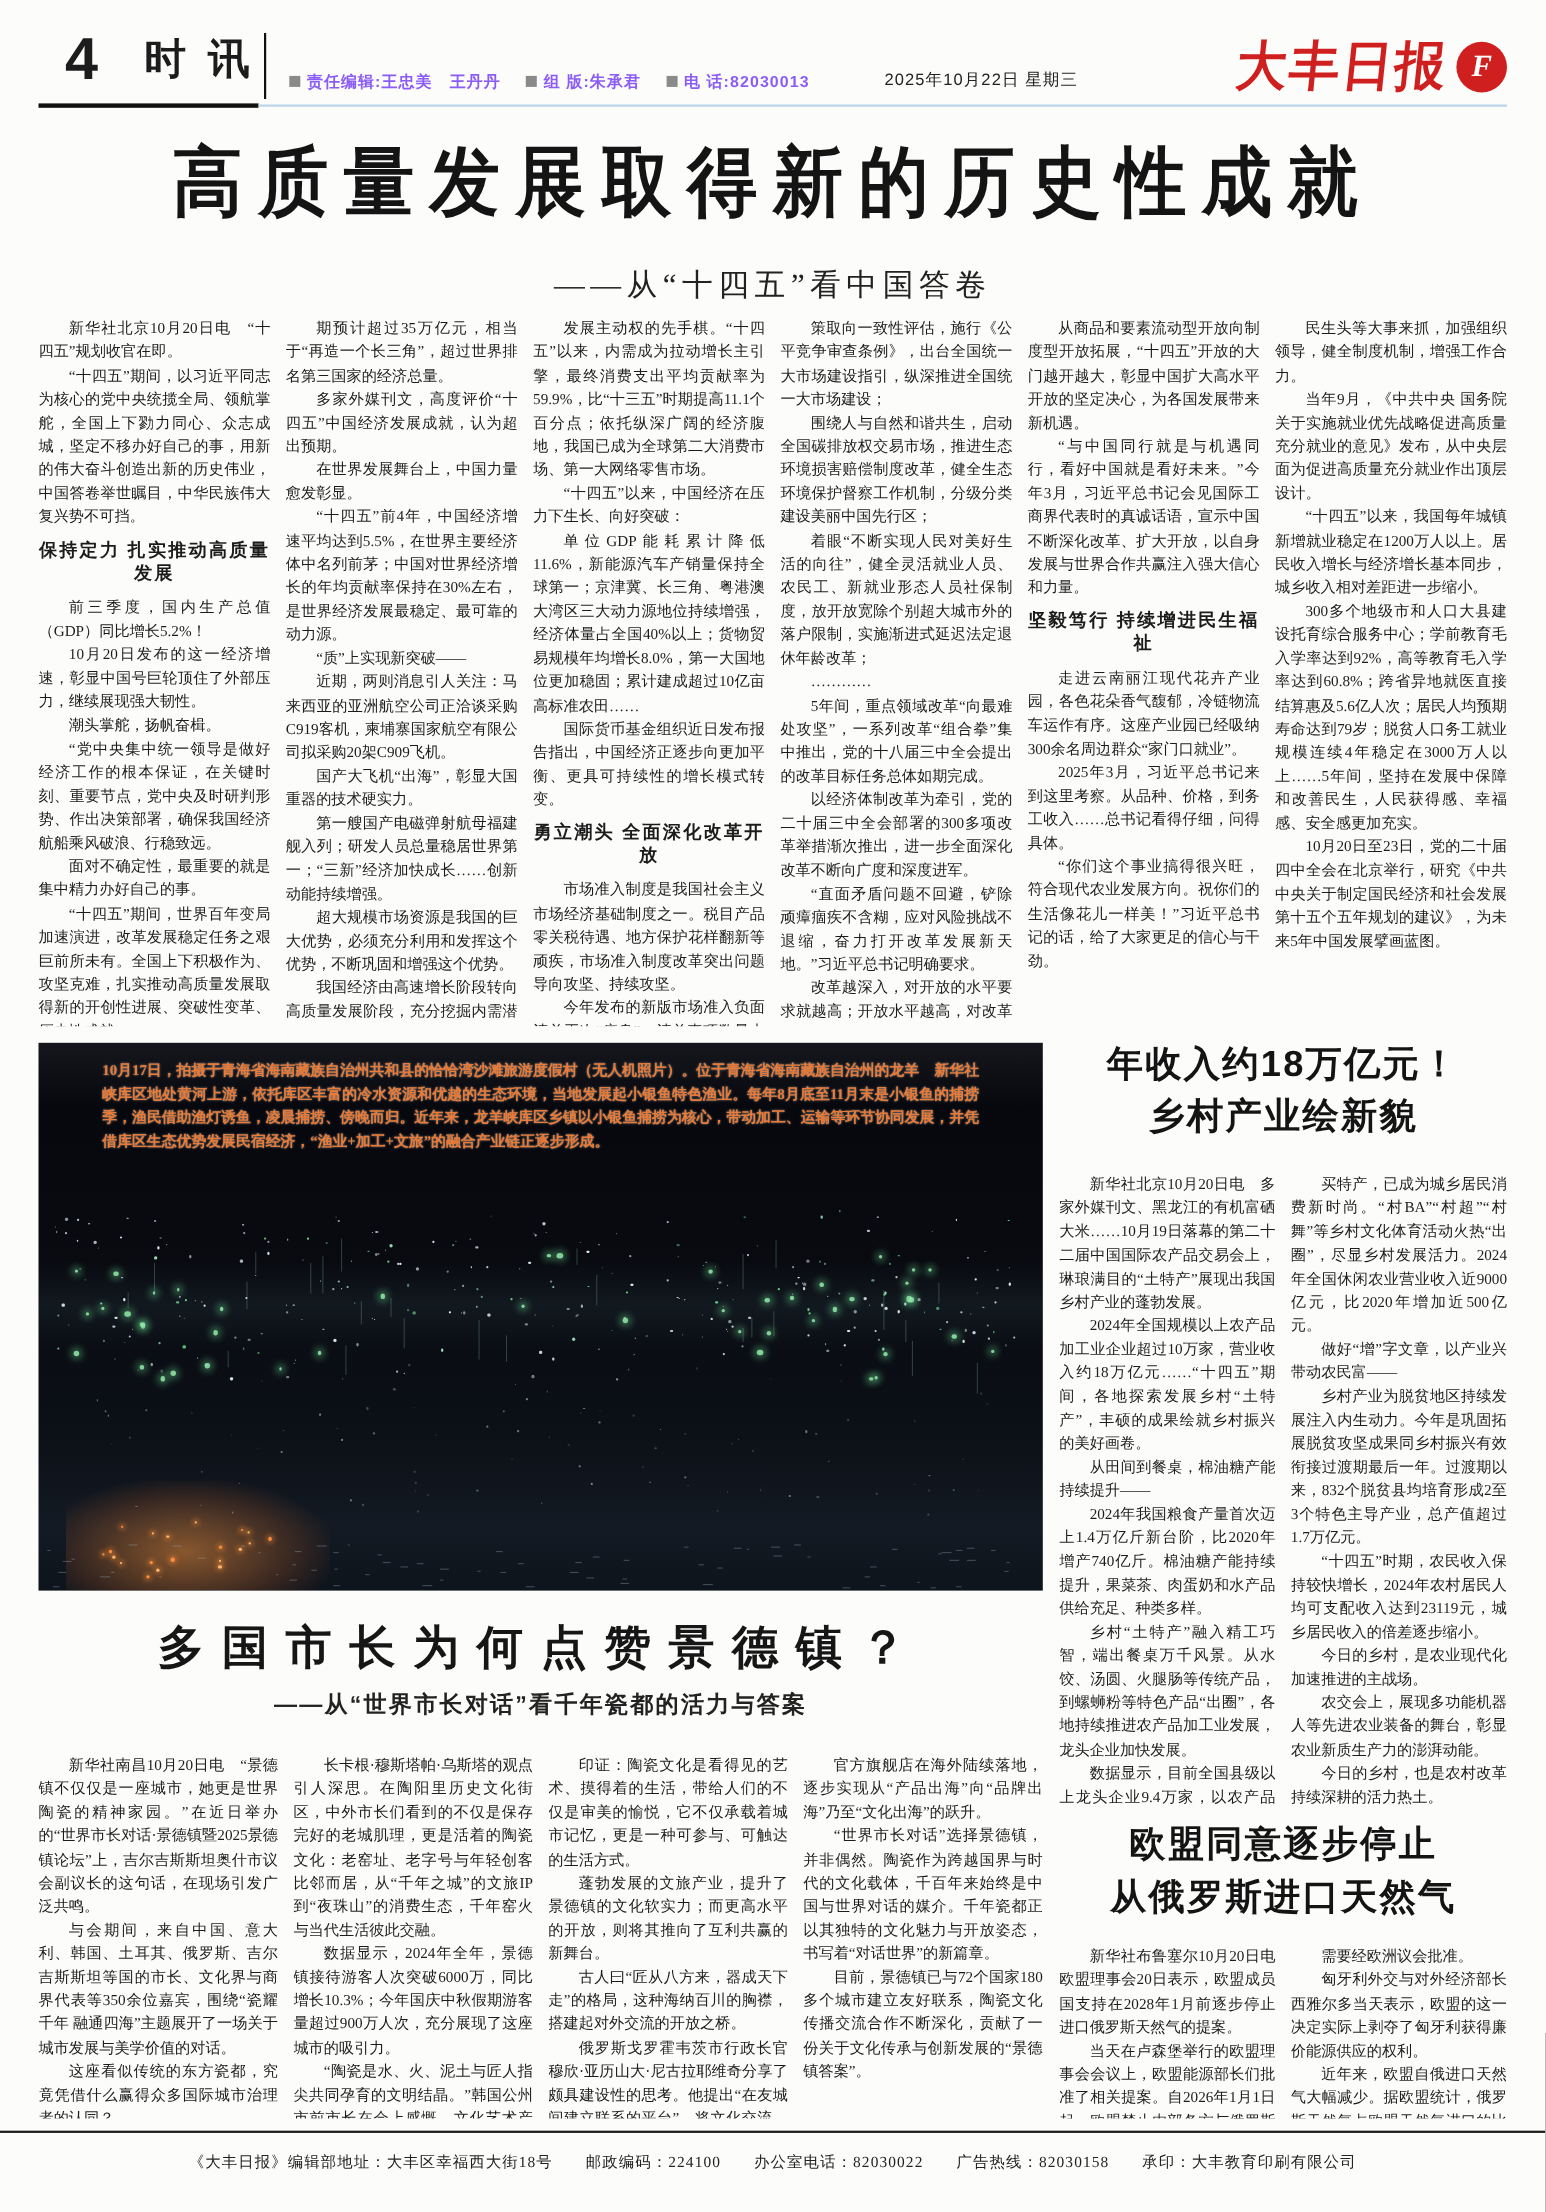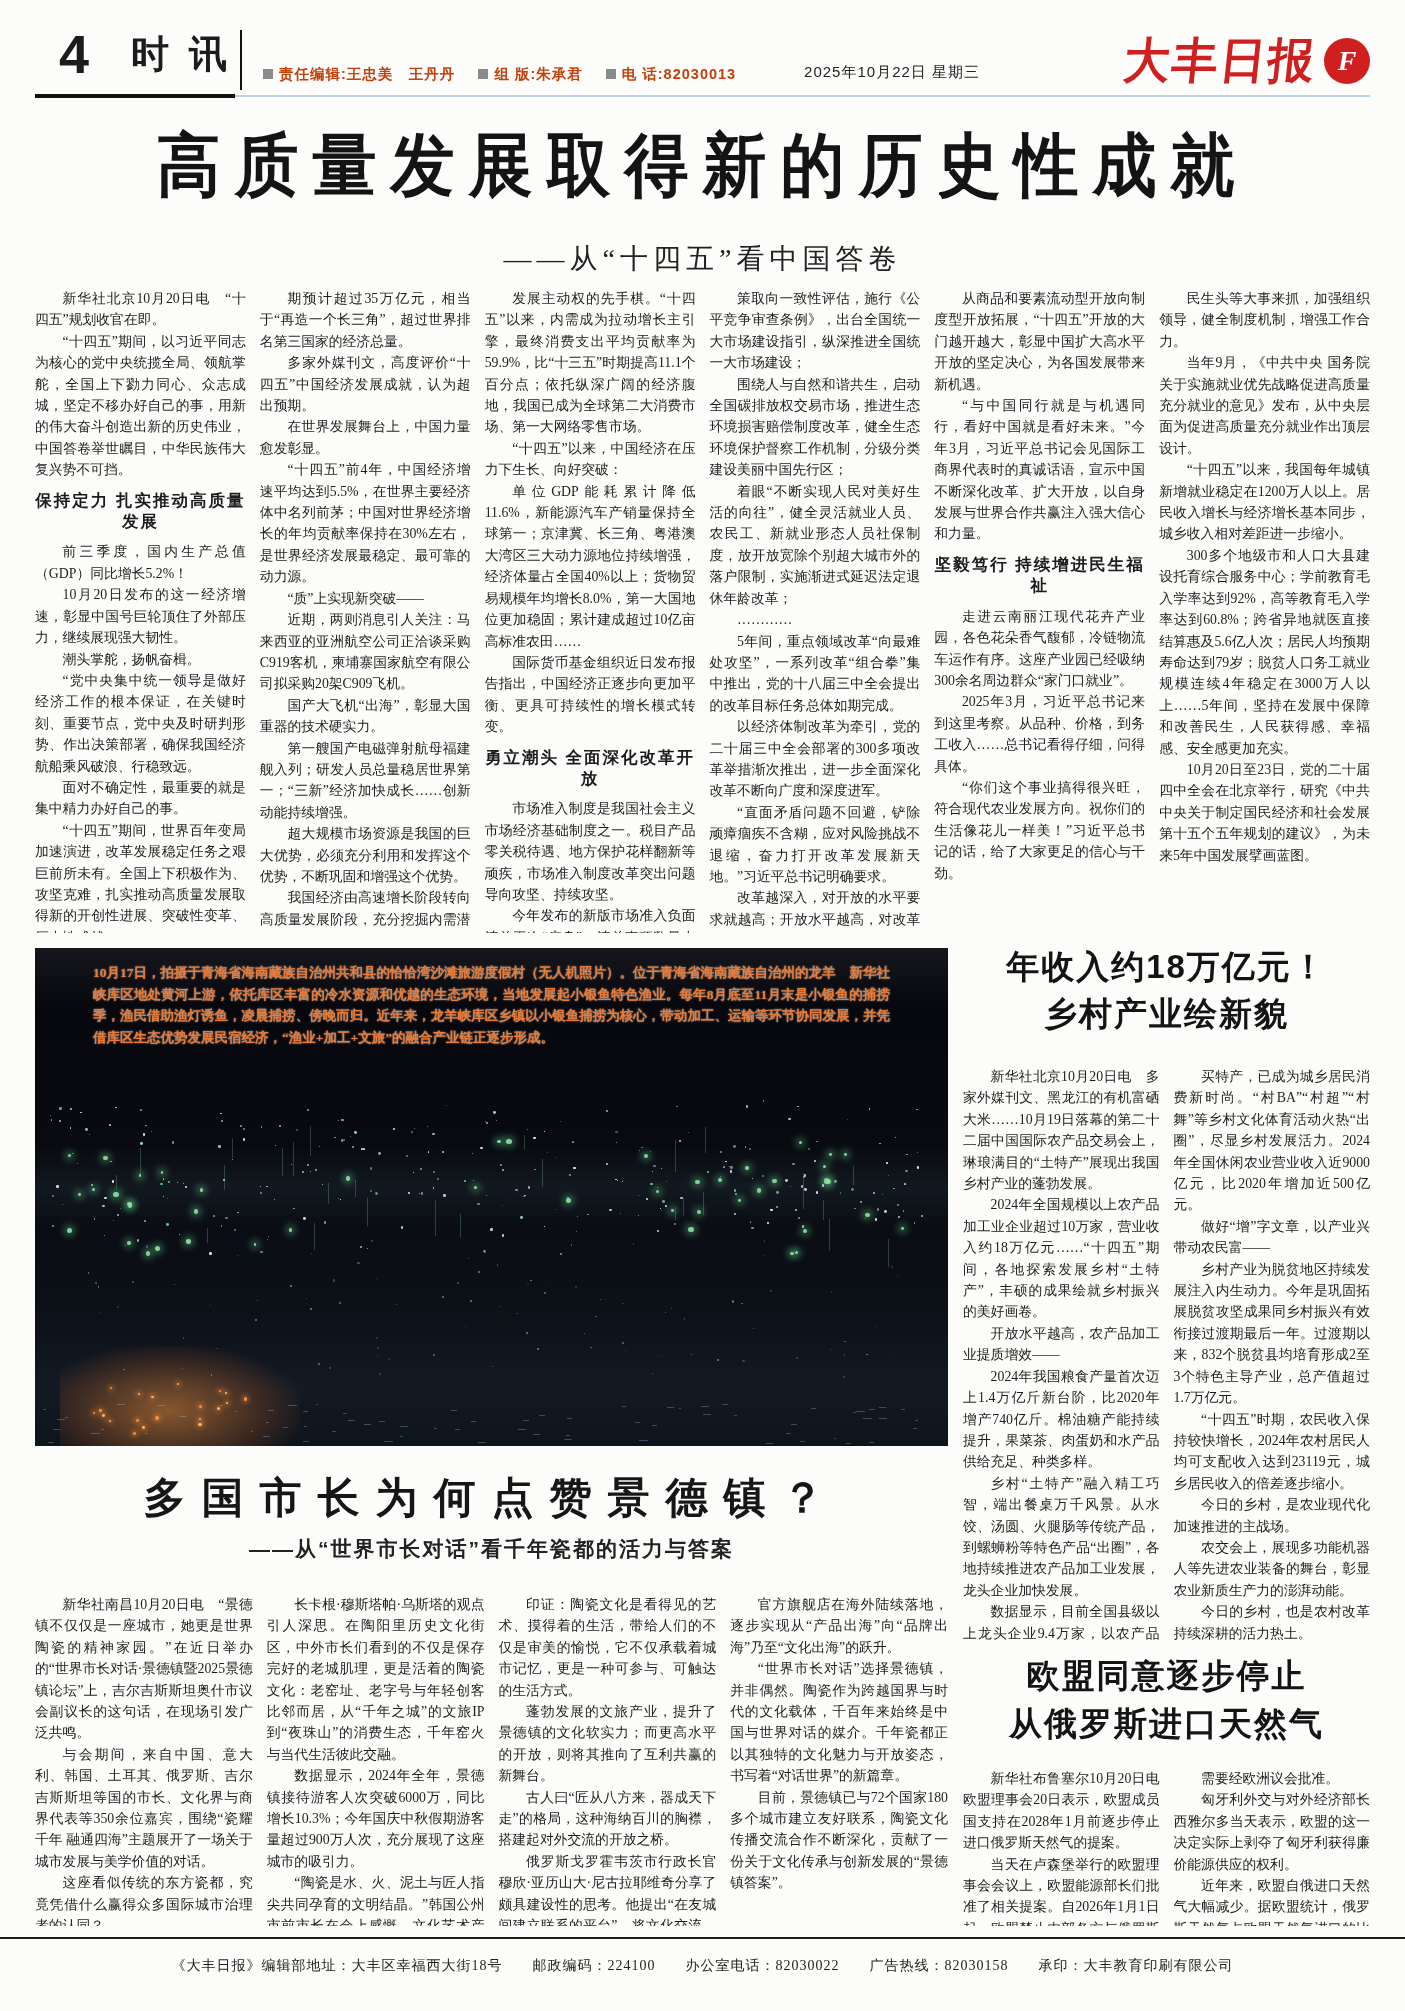--- a/index.html
+++ b/index.html
@@ -8,21 +8,21 @@
     background:#fcfcfa;overflow:hidden;
     font-family:"Liberation Serif","DejaVu Sans",serif;color:#1c1c1c;
   }
   
   .hdr{position:absolute;top:16px;left:35px;right:35px;height:76px;}
   .hdr-left{position:absolute;left:0;top:0;height:100%;display:flex;align-items:center;}
   .page-num{font-family:"Liberation Sans",sans-serif;font-size:54px;font-weight:700;margin-left:24px;line-height:1;}
   .section-name{font-family:"Liberation Sans",sans-serif;font-size:38px;font-weight:900;letter-spacing:20px;margin-left:42px;line-height:1;}
   .hdr-vrule{position:absolute;left:205px;top:14px;bottom:2px;width:2px;background:#111;}
   .hdr-editors{position:absolute;left:228px;bottom:8px;font-family:"Liberation Sans",sans-serif;
-    font-size:14.5px;font-weight:700;letter-spacing:1px;color:#c2410c;}
+    font-size:14.5px;font-weight:700;letter-spacing:1px;color:#8b5cf6;}
   .sq{display:inline-block;width:10px;height:10px;background:#8a8a8a;margin:0 6px 0 18px;}
   .sq:first-child{margin-left:0;}
   .hdr-date{position:absolute;right:390px;bottom:10px;font-family:"Liberation Sans",sans-serif;font-size:15px;color:#222;letter-spacing:1px;}
   .masthead{position:absolute;right:0;bottom:0;display:flex;align-items:center;}
   .masthead-text{font-family:"Liberation Serif",serif;font-size:46px;font-weight:900;
     color:#cf1f1e;transform:skewX(-6deg) scaleY(1.05);letter-spacing:2px;}
   .masthead-circle{width:46px;height:46px;border-radius:50%;background:#cf1f1e;margin-left:8px;
     display:flex;align-items:center;justify-content:center;color:#fff;
     font-family:"Liberation Serif",serif;font-style:italic;font-weight:700;font-size:28px;}
   .hdr-rule-dark{position:absolute;top:94px;left:35px;width:200px;height:4px;background:#111;}
@@ -715,21 +715,21 @@
     </div>
 
   <div class="rural-h1">
     <div>年收入约18万亿元！</div>
     <div>乡村产业绘新貌</div>
   </div>
   <div class="cols rural-cols">
       <div class="col">
         <p>新华社北京10月20日电　多家外媒刊文、黑龙江的有机富硒大米……10月19日落幕的第二十二届中国国际农产品交易会上，琳琅满目的“土特产”展现出我国乡村产业的蓬勃发展。</p>
         <p>2024年全国规模以上农产品加工业企业超过10万家，营业收入约18万亿元……“十四五”期间，各地探索发展乡村“土特产”，丰硕的成果绘就乡村振兴的美好画卷。</p>
-        <p>开放水平越高，农产品加工业提质增效——</p>
+        <p>从田间到餐桌，棉油糖产能持续提升——</p>
         <p>2024年我国粮食产量首次迈上1.4万亿斤新台阶，比2020年增产740亿斤。棉油糖产能持续提升，果菜茶、肉蛋奶和水产品供给充足、种类多样。</p>
         <p>乡村“土特产”融入精工巧智，端出餐桌万千风景。从水饺、汤圆、火腿肠等传统产品，到螺蛳粉等特色产品“出圈”，各地持续推进农产品加工业发展，龙头企业加快发展。</p>
         <p>数据显示，目前全国县级以上龙头企业9.4万家，以农产品加工为主业的企业占比超过八成。</p>
       </div>
       <div class="col">
         <p>买特产，已成为城乡居民消费新时尚。“村BA”“村超”“村舞”等乡村文化体育活动火热“出圈”，尽显乡村发展活力。2024年全国休闲农业营业收入近9000亿元，比2020年增加近500亿元。</p>
         <p>做好“增”字文章，以产业兴带动农民富——</p>
         <p>乡村产业为脱贫地区持续发展注入内生动力。今年是巩固拓展脱贫攻坚成果同乡村振兴有效衔接过渡期最后一年。过渡期以来，832个脱贫县均培育形成2至3个特色主导产业，总产值超过1.7万亿元。</p>
         <p>“十四五”时期，农民收入保持较快增长，2024年农村居民人均可支配收入达到23119元，城乡居民收入的倍差逐步缩小。</p>
         <p>今日的乡村，是农业现代化加速推进的主战场。</p>

